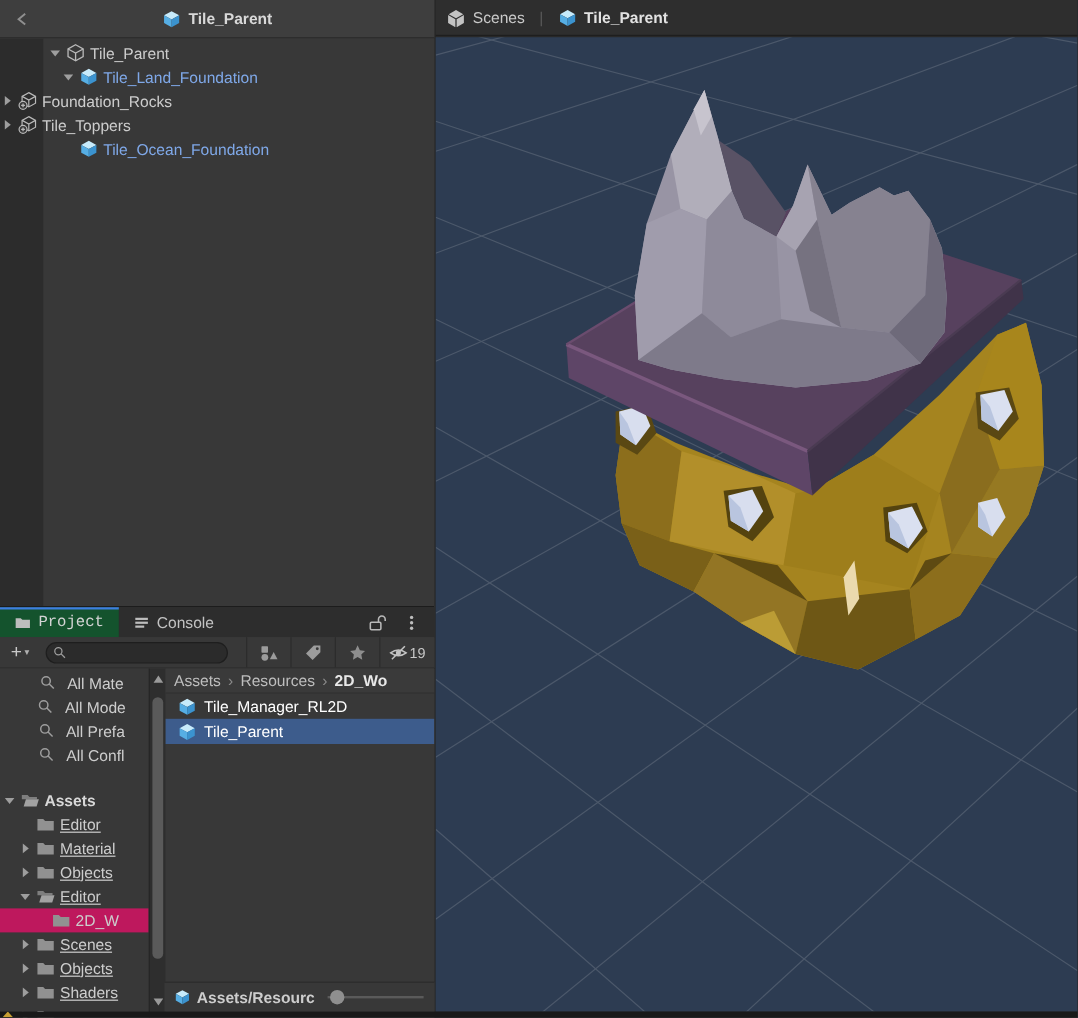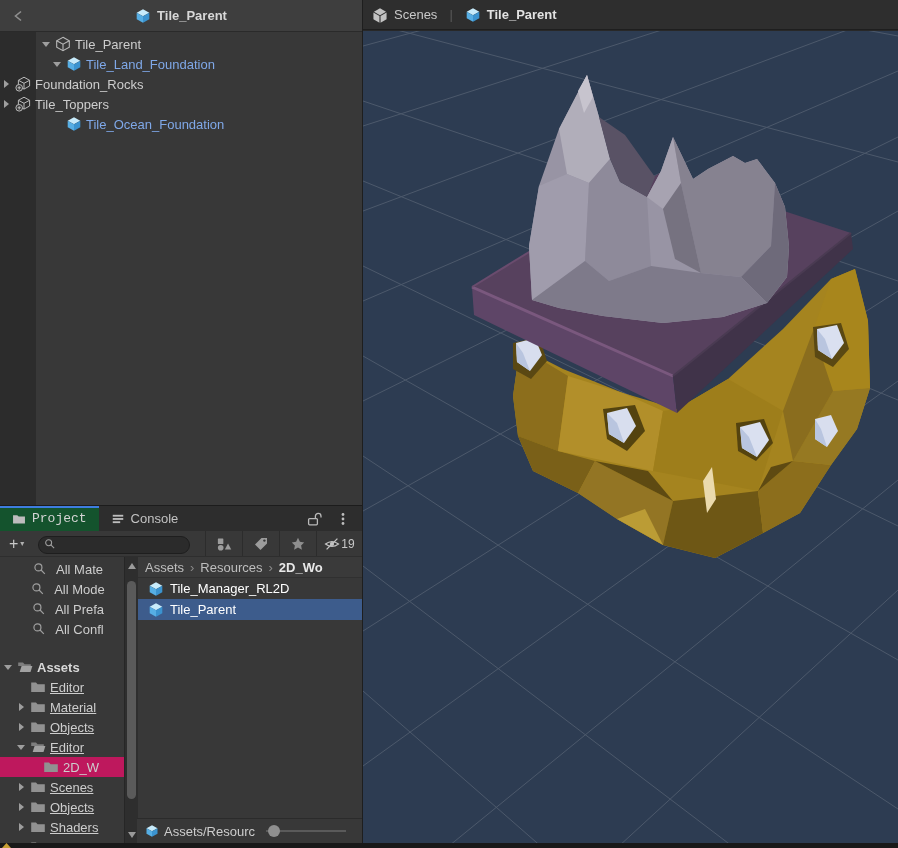--- a/index.html
+++ b/index.html
@@ -98,21 +98,21 @@
   .crumb { cursor:pointer; }
   .crumb.bold { font-weight:bold; color:#E8E8E8; }
   .crumb-sep { color:#8A8A8A; }
   .file-row { height:21px; display:flex; align-items:center; padding-left:10px;
     gap:6px; font-size:13px; color:#ffffff; cursor:pointer; }
   .file-row.sel { background:#3D5C8C; color:#FFFFFF; }
 
   .status-bar { position:absolute; left:137px; right:0; bottom:5px; height:25px;
     background:#383838; border-top:1px solid #2B2B2B; display:flex;
     align-items:center; padding-left:8px; gap:5px; }
-  .status-path { font-size:13px; color:#CDCDCD; white-space:nowrap; }
+  .status-path { font-size:13px; color:#CDCDCD; white-space:nowrap;font-weight:bold; }
   .zoom-slider { position:relative; width:80px; height:2px; background:#5A5A5A;
     margin-left:6px; flex:none; cursor:pointer; }
   .zoom-thumb { position:absolute; left:2px; top:-5px; width:12px; height:12px;
     border-radius:50%; background:#8F8F8F; }
 
   
   .scene-panel { position:absolute; left:363px; top:0; width:535px; height:848px; }
   .scene-header { position:absolute; left:0; top:0; right:0; height:30px;
     background:#2E2E2E; border-bottom:1px solid #1E1E1E; display:flex;
     align-items:center; padding-left:9px; gap:6px; }

